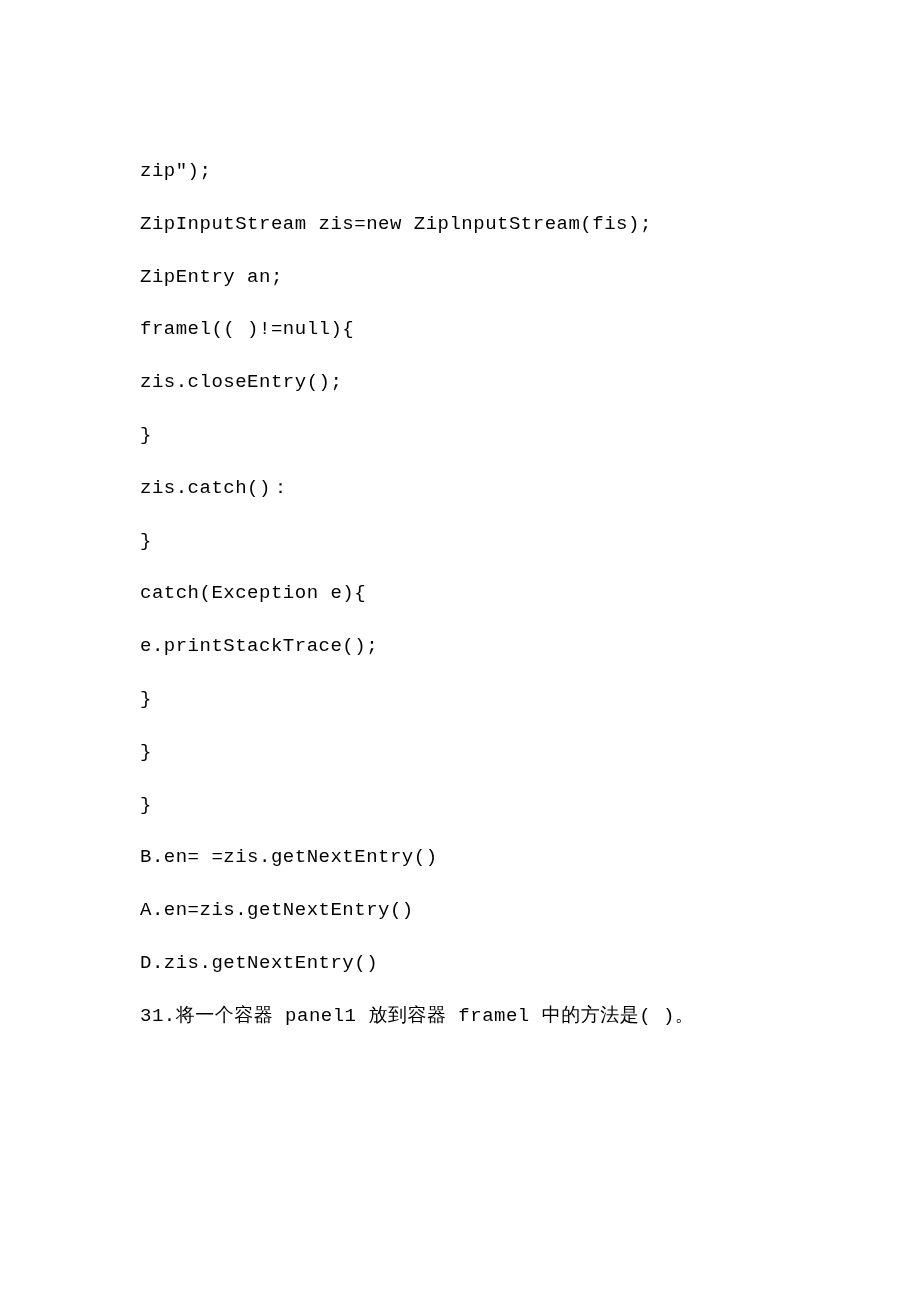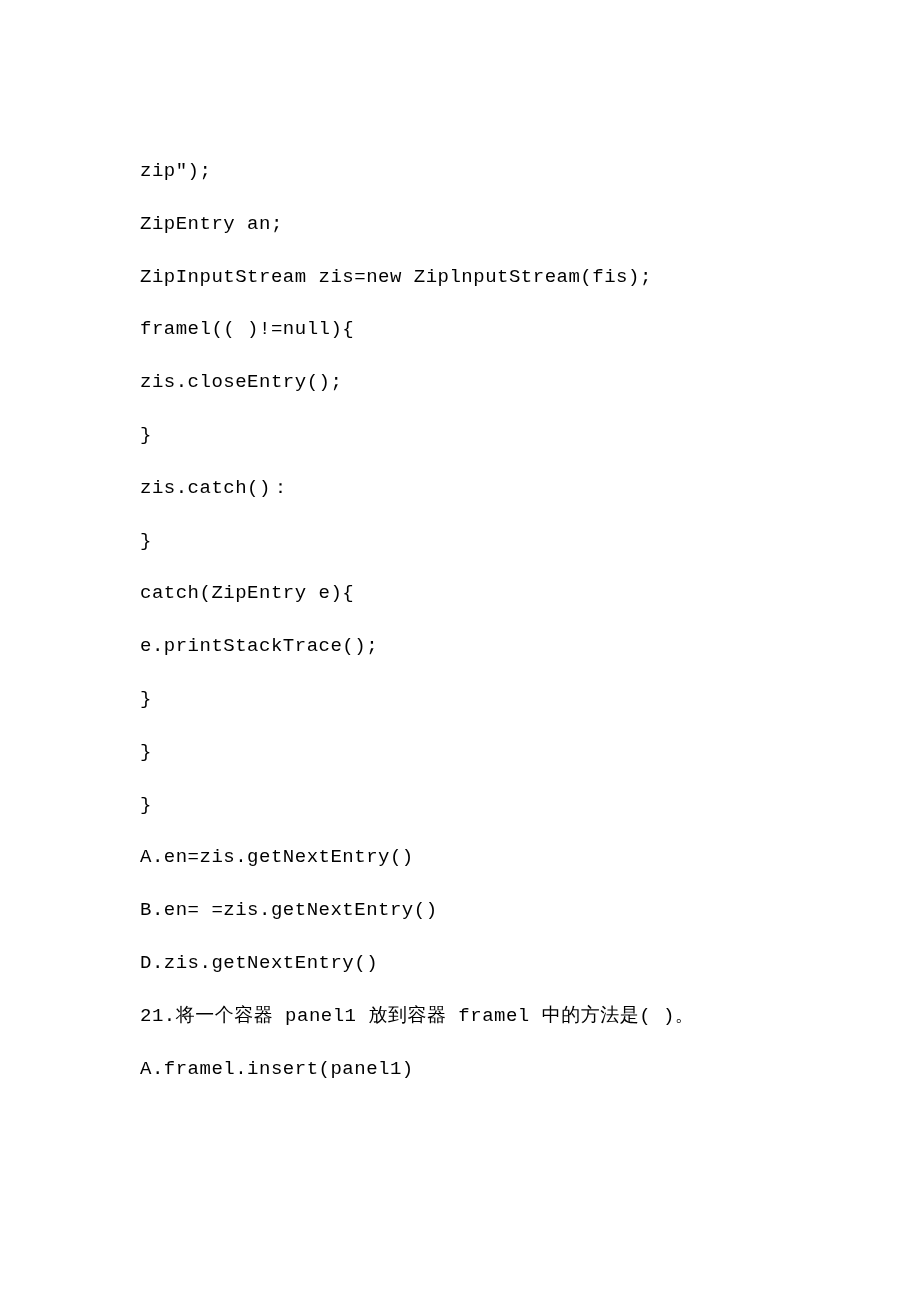--- a/index.html
+++ b/index.html
@@ -20,30 +20,29 @@
       margin-bottom: 30px;
       letter-spacing: 0.5px;
       white-space: nowrap;
     }
   </style>
 </head>
 <body>
 
 <div class="content">
   <div class="line">zip"); </div>
+  <div class="line">ZipInputStream zis=new ZiplnputStream(fis);</div>
   <div class="line">ZipEntry an;</div>
-  <div class="line">ZipInputStream zis=new ZiplnputStream(fis);</div>
   <div class="line">framel(( )!=null){</div>
   <div class="line">zis.closeEntry();</div>
   <div class="line">}</div>
   <div class="line">zis.catch()：</div>
   <div class="line">}</div>
-  <div class="line">catch(ZipEntry e){</div>
+  <div class="line">catch(Exception e){</div>
   <div class="line">e.printStackTrace();</div>
   <div class="line">}</div>
   <div class="line">}</div>
   <div class="line">}</div>
+  <div class="line">B.en= =zis.getNextEntry()</div>
   <div class="line">A.en=zis.getNextEntry()</div>
-  <div class="line">B.en= =zis.getNextEntry()</div>
   <div class="line">D.zis.getNextEntry()</div>
-  <div class="line">21.将一个容器 panel1 放到容器 framel 中的方法是( )。</div>
-  <div class="line">A.framel.insert(panel1)</div>
+  <div class="line">31.将一个容器 panel1 放到容器 framel 中的方法是( )。</div>
 </div>
 
 </body></html>

